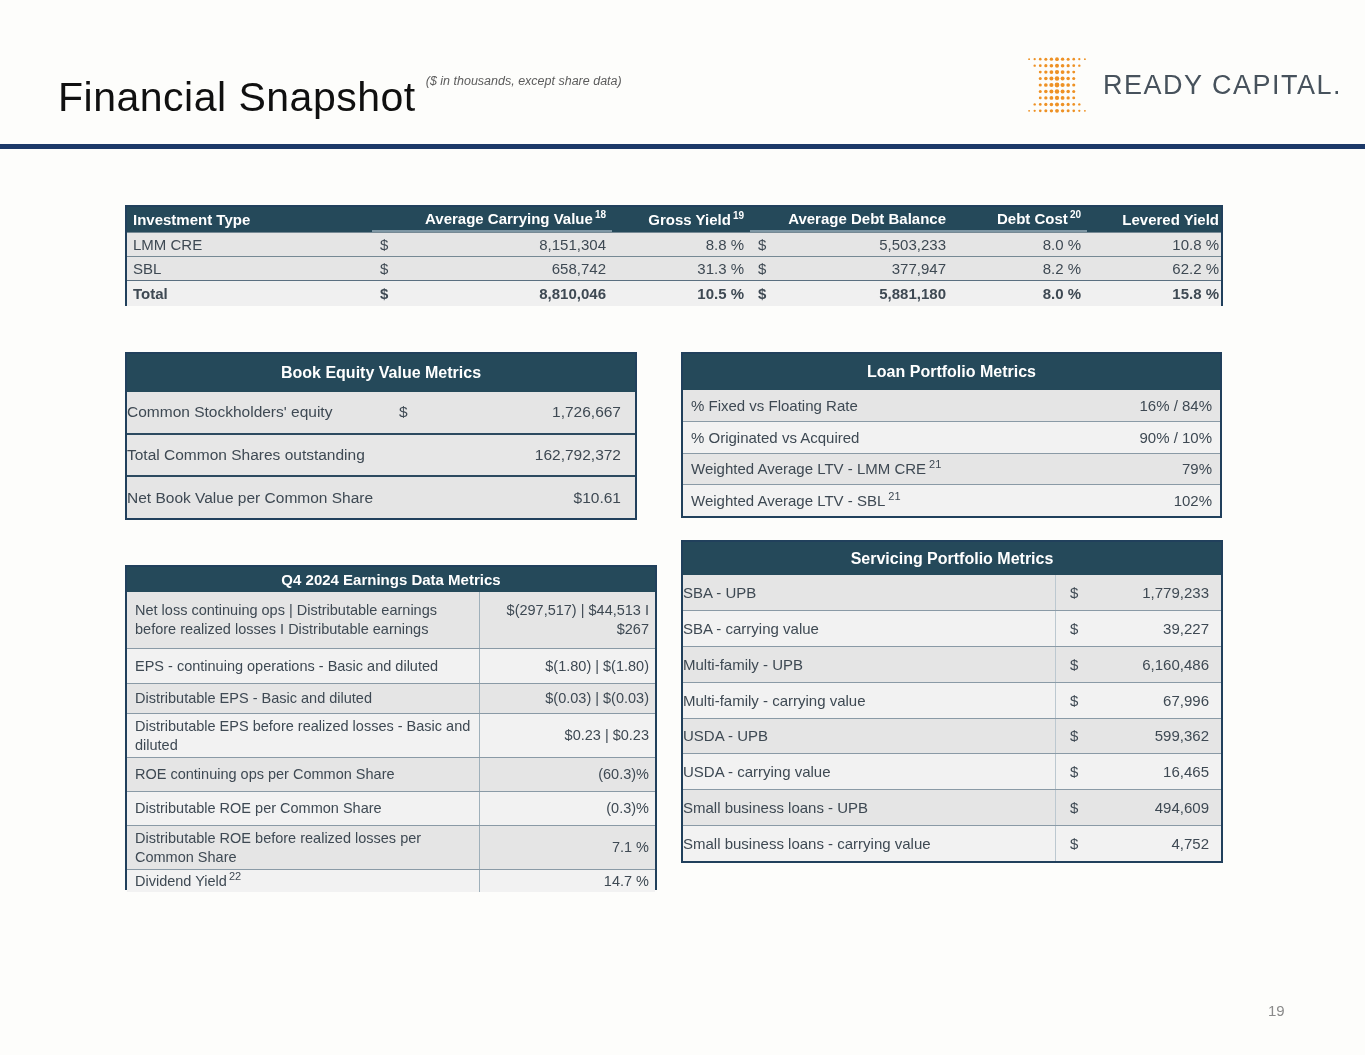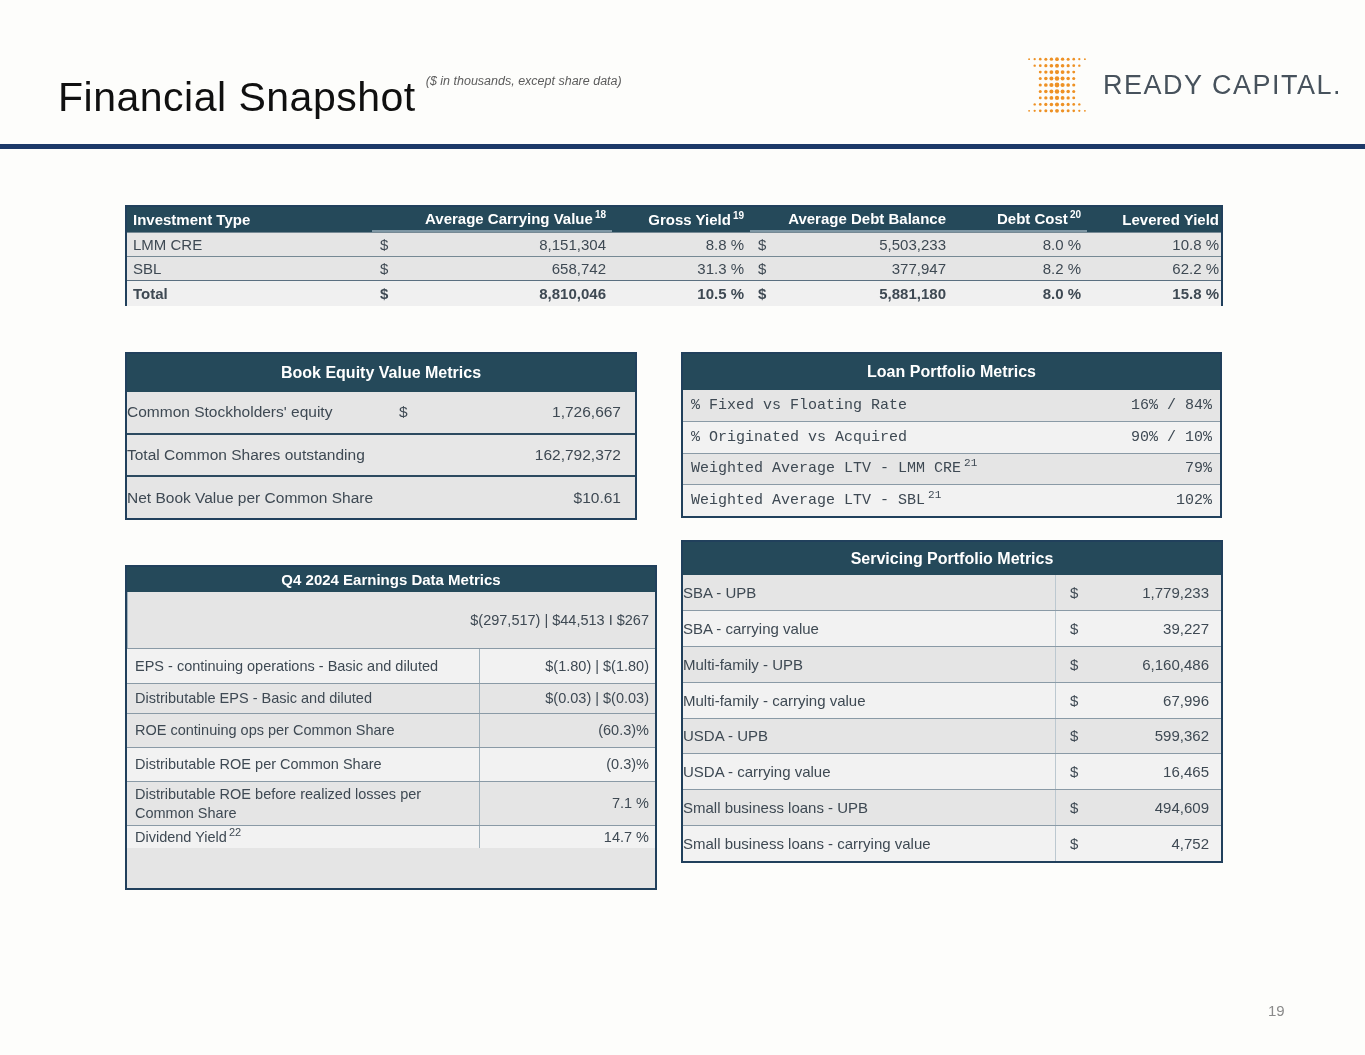--- a/index.html
+++ b/index.html
@@ -42,21 +42,21 @@
   #book-equity{left:125px; top:352px; width:512px; height:168px; font-size:15.5px;}
   #book-equity .tbl-header{height:38px; font-size:16px;}
   .be-row{flex:1; display:flex; align-items:center; border-top:2px solid #2C4A60; padding:0 14px 0 0; box-sizing:border-box;}
   .be-row .lbl{width:272px; flex:none;}
   .be-row .valwrap{flex:1; display:flex; justify-content:space-between;}
   .be-row.alt{background:#E7E7E7;}
 
   
   #loan-portfolio{left:681px; top:352px; width:541px; height:166px; font-size:15px;}
   #loan-portfolio .tbl-header{height:36px; font-size:16px;text-align:center;}
-  .lp-row{flex:1; display:flex; align-items:center; justify-content:space-between; border-top:1px solid #8A9AA6; padding:0 8px; box-sizing:border-box;font-family:Liberation Mono, monospace;}
+  .lp-row{flex:1; display:flex; align-items:center; justify-content:space-between; border-top:1px solid #8A9AA6; padding:0 8px; box-sizing:border-box;}
   .lp-row.alt{background:#F2F2F2;}
   .lp-row sup{font-size:11px; line-height:0; margin-left:3px;}
 
   
   #earnings{left:125px; top:565px; width:532px; height:325px; font-size:14.5px;}
   #earnings .tbl-header{height:25px; font-size:15px;}
   .eq-row{display:flex; align-items:center; border-top:1px solid #8A9AA6; box-sizing:border-box; flex:none;}
   .eq-row .lbl{width:352px; flex:none; padding:2px 4px 2px 8px; box-sizing:border-box; line-height:1.28;}
   .eq-row .val{flex:1; align-self:stretch; display:flex; align-items:center; justify-content:flex-end;
                text-align:right; padding:2px 6px 2px 4px; border-left:1px solid #9FB0BA; box-sizing:border-box; line-height:1.3;}
@@ -279,30 +279,35 @@
         <span>Weighted Average LTV - SBL</span><sup>21</sup>
       </span>
       <span class="val">102%</span>
     </div>
   </div>
 
   <div class="tbl" id="earnings">
     <div class="tbl-header">Q4 2024 Earnings Data Metrics</div>
 
     <div class="eq-row" style="height:56px;border-top:none;">
+      <span class="lbl">Net loss continuing ops | Distributable earnings before realized losses I Distributable earnings</span>
       <span class="val">$(297,517) | $44,513 I $267</span>
     </div>
     <div class="eq-row alt" style="height:35px;">
       <span class="lbl">EPS - continuing operations - Basic and diluted</span>
       <span class="val">$(1.80) | $(1.80)</span>
     </div>
     <div class="eq-row" style="height:30px;">
       <span class="lbl">Distributable EPS - Basic and diluted</span>
       <span class="val">$(0.03) | $(0.03)</span>
     </div>
+    <div class="eq-row alt" style="height:44px;">
+      <span class="lbl">Distributable EPS before realized losses - Basic and diluted</span>
+      <span class="val">$0.23 | $0.23</span>
+    </div>
     <div class="eq-row" style="height:34px;">
       <span class="lbl">ROE continuing ops per Common Share</span>
       <span class="val">(60.3)%</span>
     </div>
     <div class="eq-row alt" style="height:34px;">
       <span class="lbl">Distributable ROE per Common Share</span>
       <span class="val">(0.3)%</span>
     </div>
     <div class="eq-row" style="height:44px;">
       <span class="lbl">Distributable ROE before realized losses per Common Share</span>

